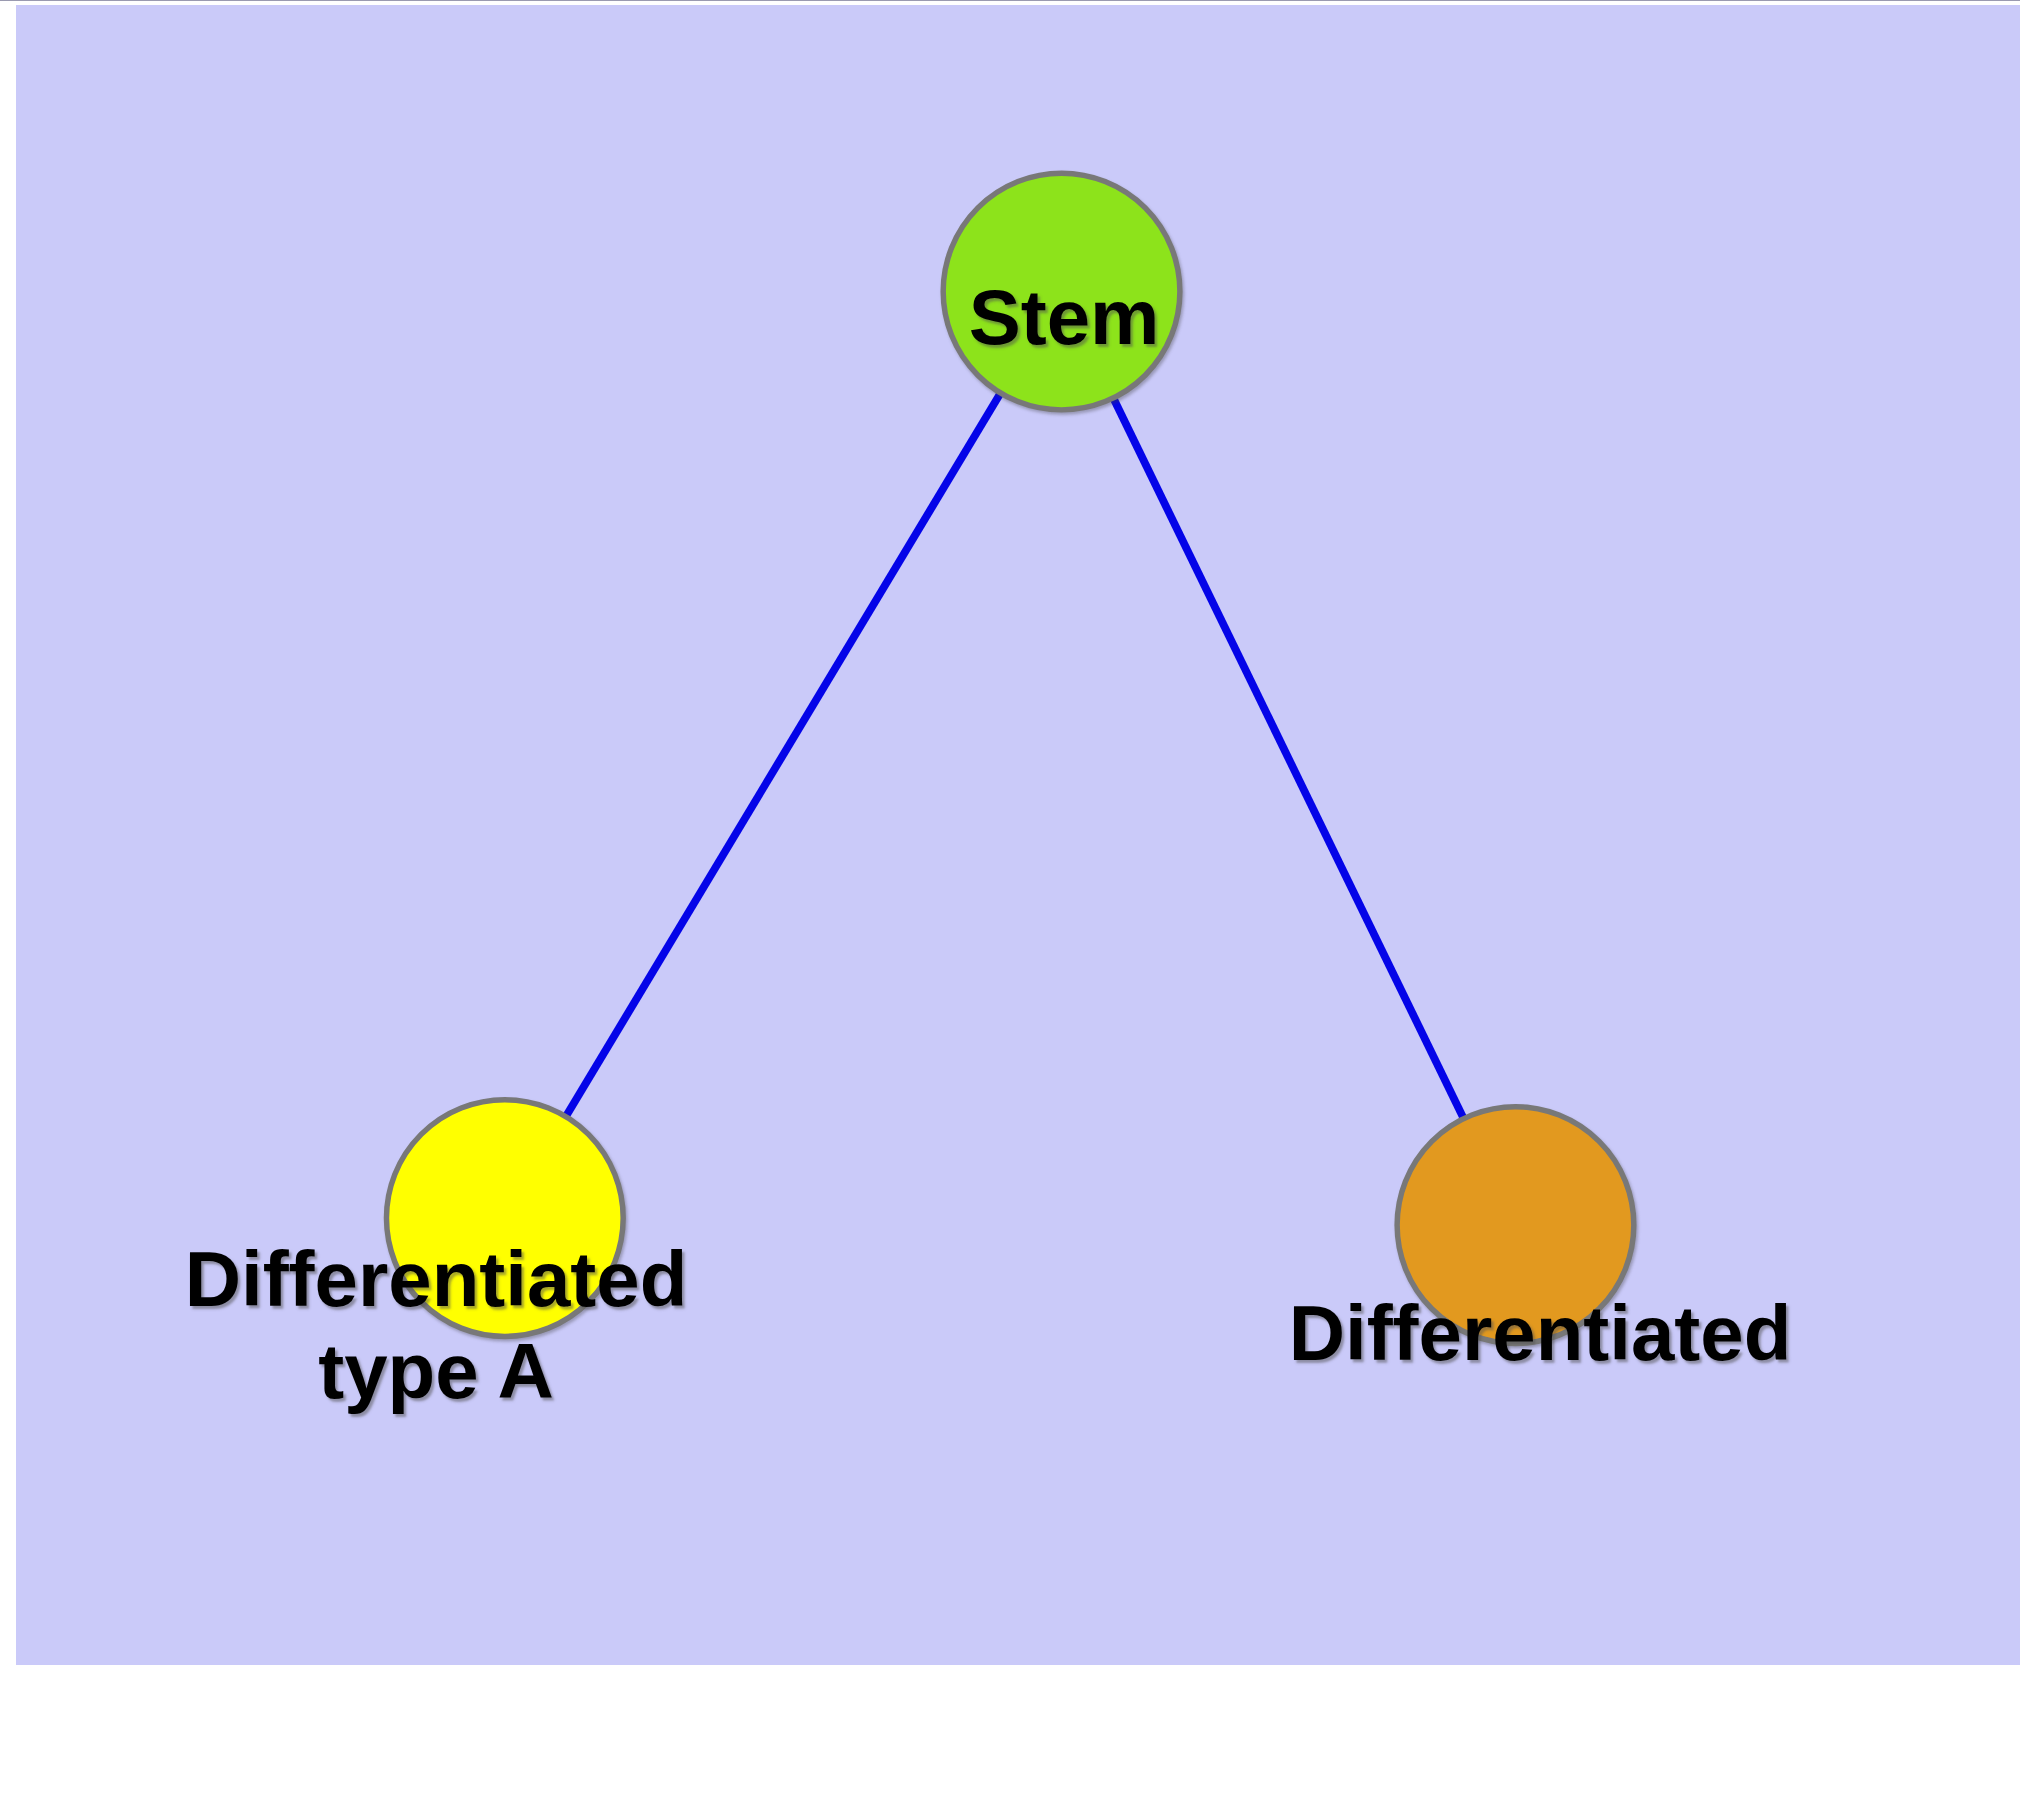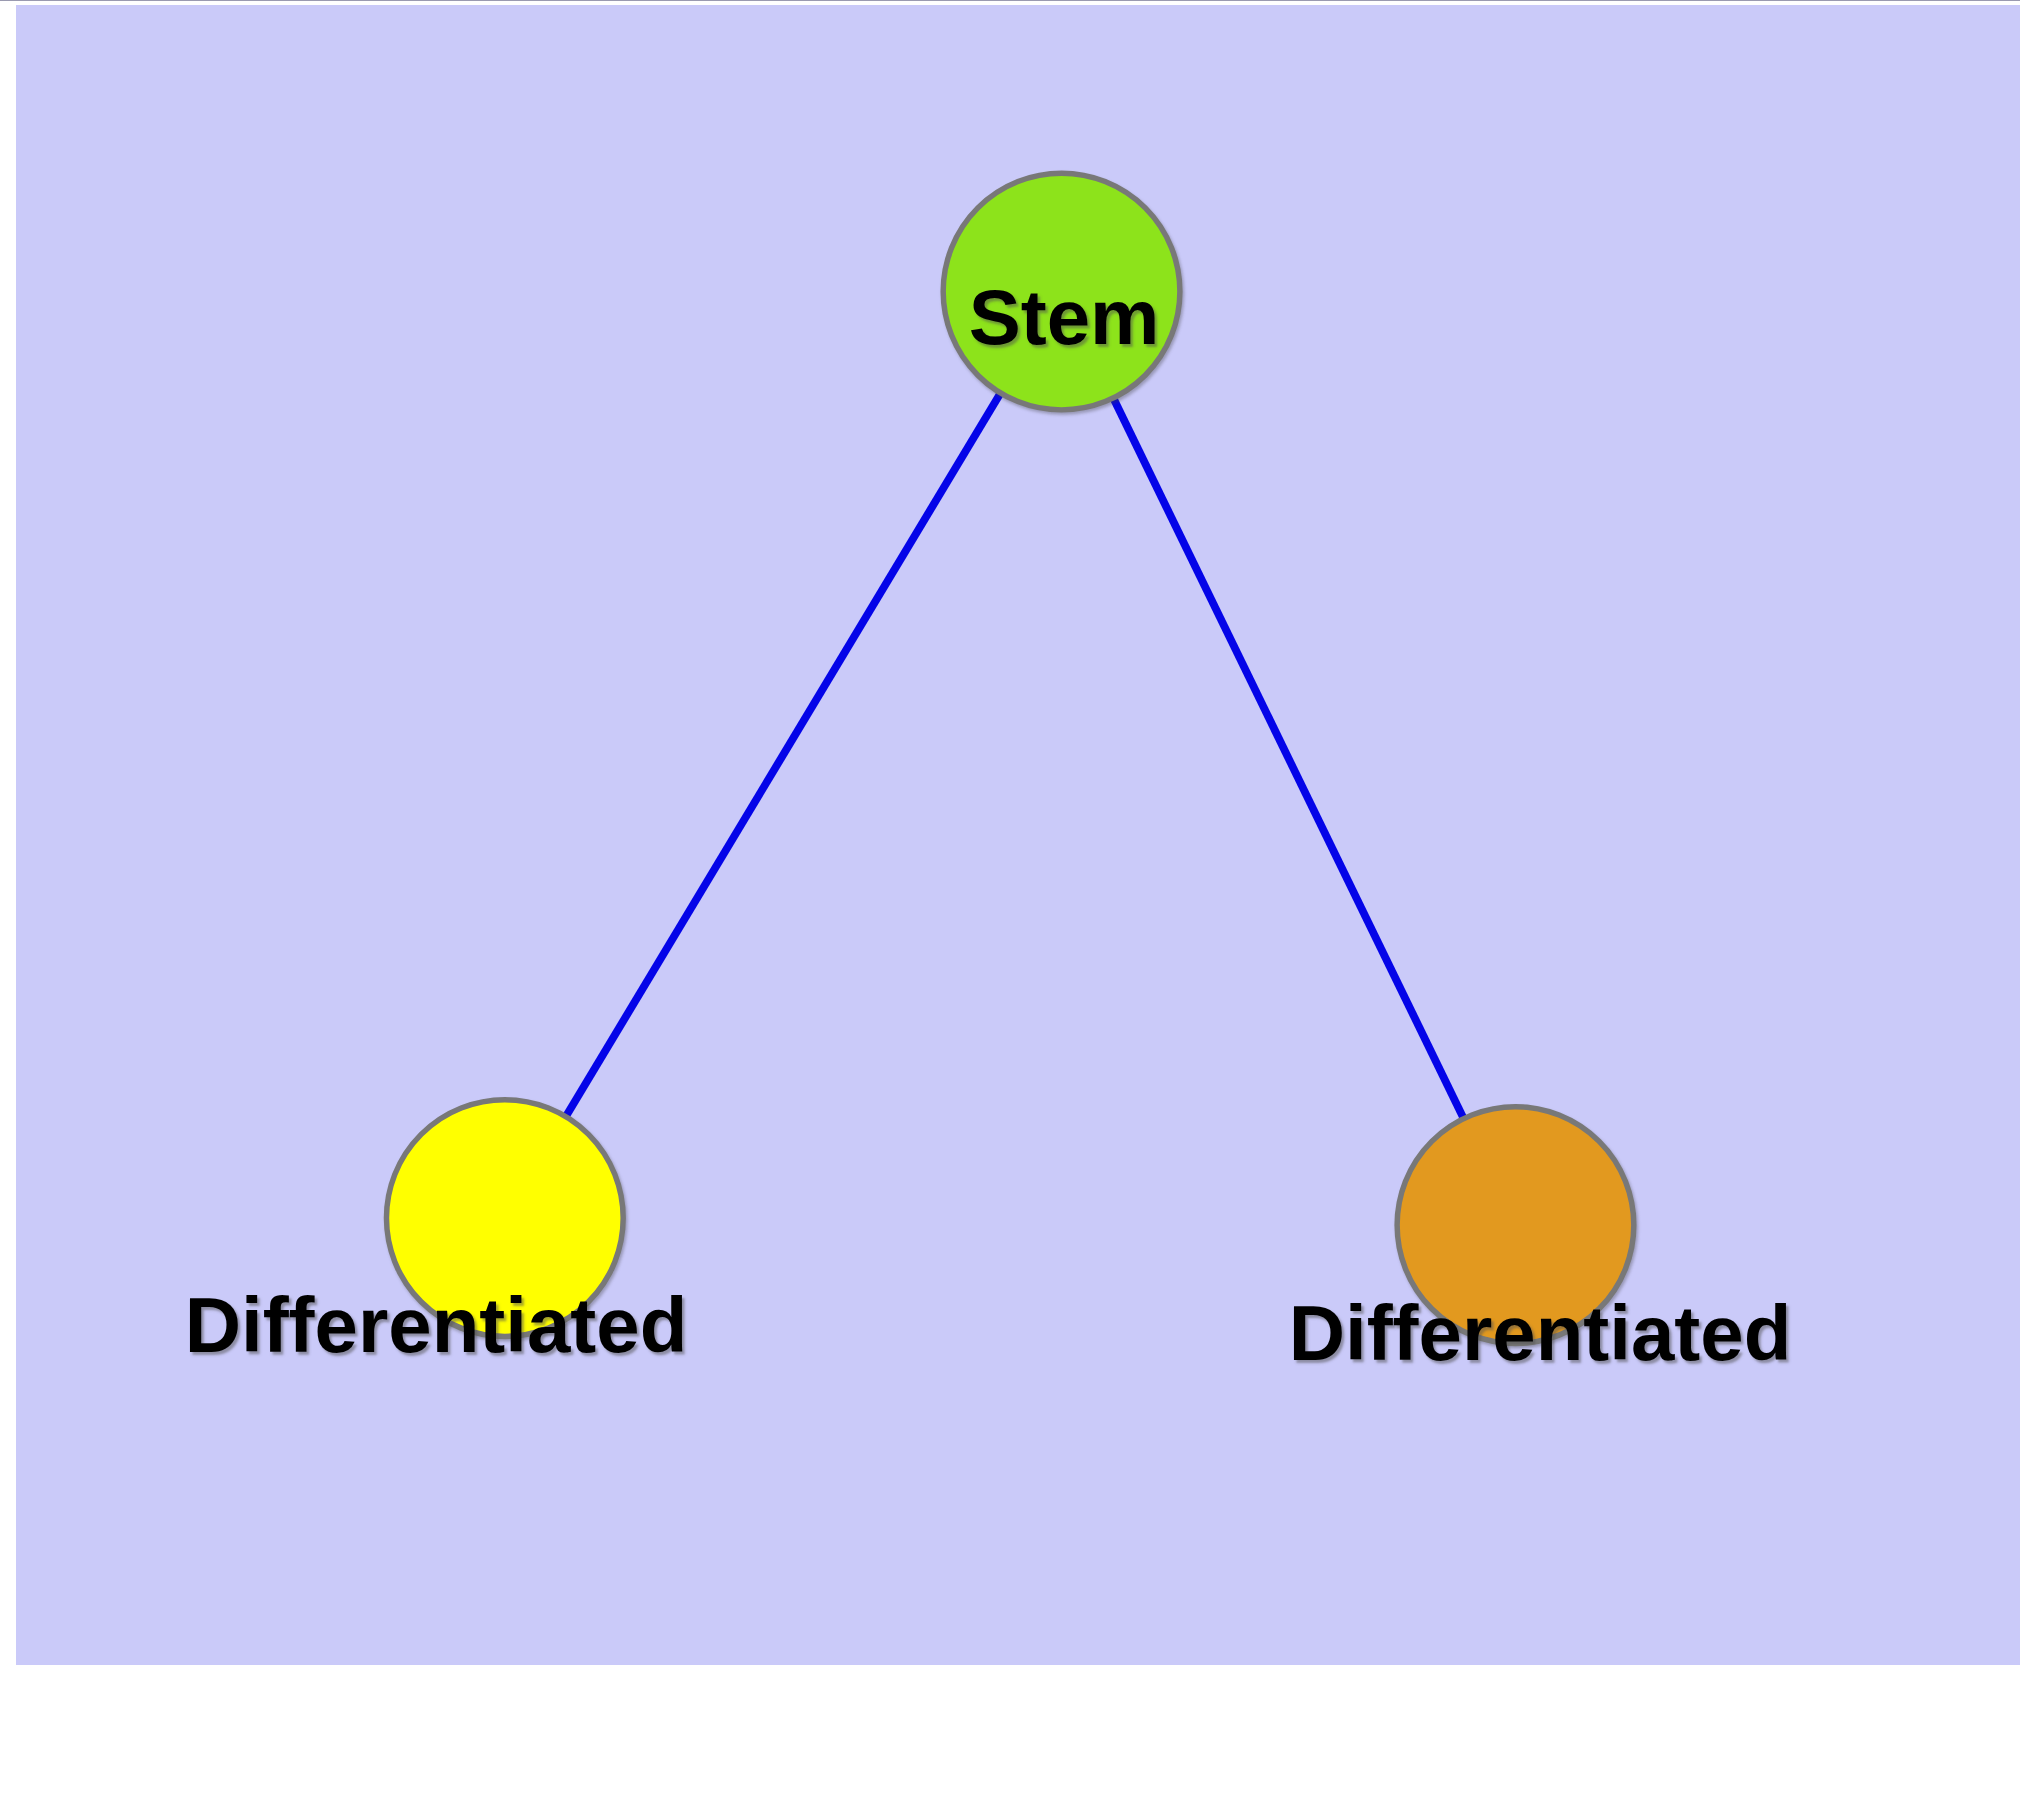--- a/index.html
+++ b/index.html
@@ -78,20 +78,21 @@
       <circle class="node-circle" cx="522" cy="1558" r="152" fill="#FFFF00"></circle>
       <circle class="node-circle" cx="1820" cy="1567" r="152" fill="#E2991F"></circle>
     </svg>
 
     <div class="node-label" style="left:1048px; top:312px;">
       <span>Stem</span>
     </div>
 
     <div class="node-label" style="left:420px; top:1320px;">
       <span>Differentiated</span>
+      <span>type A</span>
     </div>
 
     <div class="node-label" style="left:1524px; top:1328px;">
       <span>Differentiated</span>
     </div>
 
   </div>
 </div>
 
 

